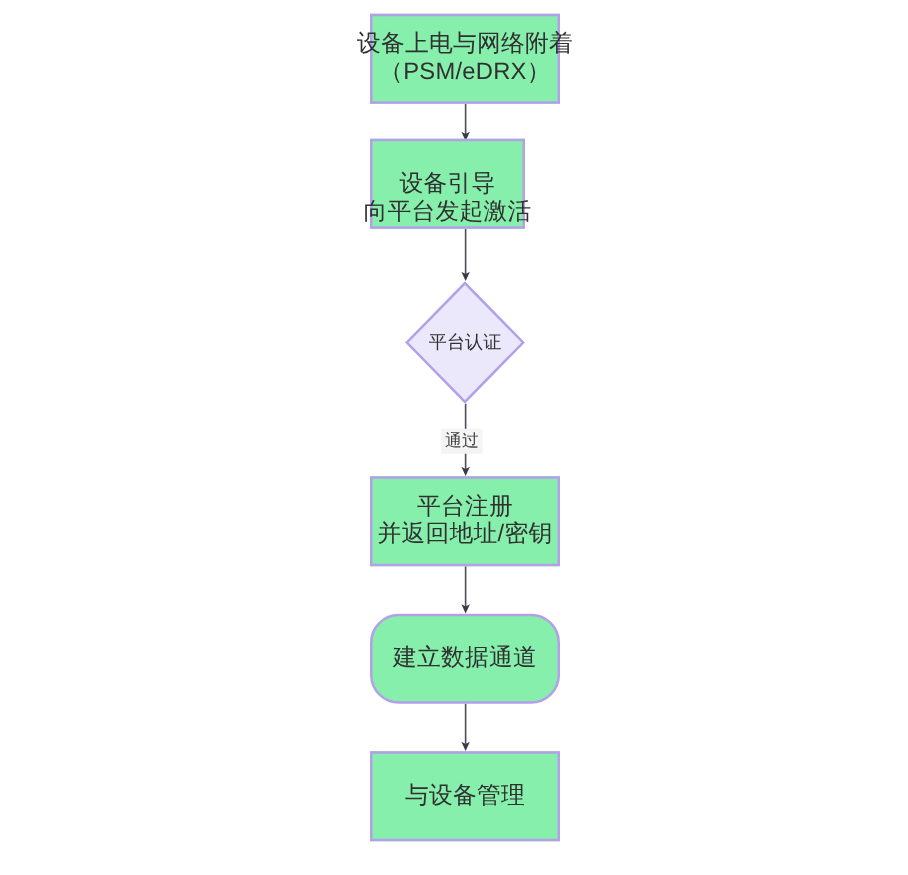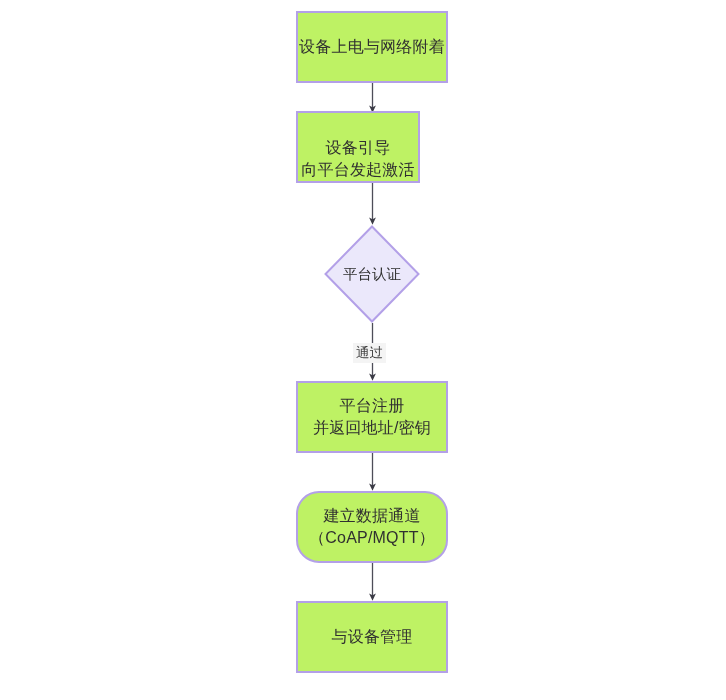--- a/index.html
+++ b/index.html
@@ -21,24 +21,24 @@
     width: 726px;
     height: 700px;
   }
   .node {
     position: absolute;
     box-sizing: border-box;
     display: flex;
     flex-direction: column;
     align-items: center;
     justify-content: center;
-    background: #bef264;
+    background: #86efac;
     border: 2px solid #b3a0e8;
     color: #303030;
-    font-size: 16px;
+    font-size: 19px;
     line-height: 22px;
     letter-spacing: 0.2px;
     text-align: center;
     white-space: nowrap;
   }
   .node .line2 {
     display: block;
   }
   .diamond-wrap {
     position: absolute;
@@ -89,20 +89,21 @@
     </defs>
     <line x1="372.5" y1="83" x2="372.5" y2="109" stroke="#4d4d58" stroke-width="1.3" marker-end="url(#arrowhead)"></line>
     <line x1="372.5" y1="183" x2="372.5" y2="221" stroke="#4d4d58" stroke-width="1.3" marker-end="url(#arrowhead)"></line>
     <line x1="372.5" y1="323" x2="372.5" y2="377" stroke="#4d4d58" stroke-width="1.3" marker-end="url(#arrowhead)"></line>
     <line x1="372.5" y1="453" x2="372.5" y2="487" stroke="#4d4d58" stroke-width="1.3" marker-end="url(#arrowhead)"></line>
     <line x1="372.5" y1="563" x2="372.5" y2="597" stroke="#4d4d58" stroke-width="1.3" marker-end="url(#arrowhead)"></line>
   </svg>
 
   <div class="node" style="left:296px; top:11px; width:152px; height:72px;">
     <span>设备上电与网络附着</span>
+    <span class="line2">（PSM/eDRX）</span>
   </div>
 
   <div class="node" style="left:296px; top:111px; width:124px; height:72px;justify-content:flex-end;">
     <span>设备引导</span>
     <span class="line2">向平台发起激活</span>
   </div>
 
   <div class="diamond-wrap" style="left:324px; top:225px;">
     <svg class="diamond-shape" viewBox="0 0 96 98" preserveAspectRatio="none">
       <polygon points="48,1.5 94.5,49 48,96.5 1.5,49" fill="#ebe8fb" stroke="#b3a0e8" stroke-width="2"></polygon>
@@ -112,20 +113,19 @@
 
   <div class="edge-label" style="left:353px; top:343px;">通过</div>
 
   <div class="node" style="left:296px; top:381px; width:152px; height:72px;">
     <span>平台注册</span>
     <span class="line2">并返回地址/密钥</span>
   </div>
 
   <div class="node" style="left:296px; top:491px; width:152px; height:72px;border-radius:23px;">
     <span>建立数据通道</span>
-    <span class="line2">（CoAP/MQTT）</span>
   </div>
 
   <div class="node" style="left:296px; top:601px; width:152px; height:72px;">
     <span class="line2">与设备管理</span>
   </div>
 
 </div>
 
 </body></html>

